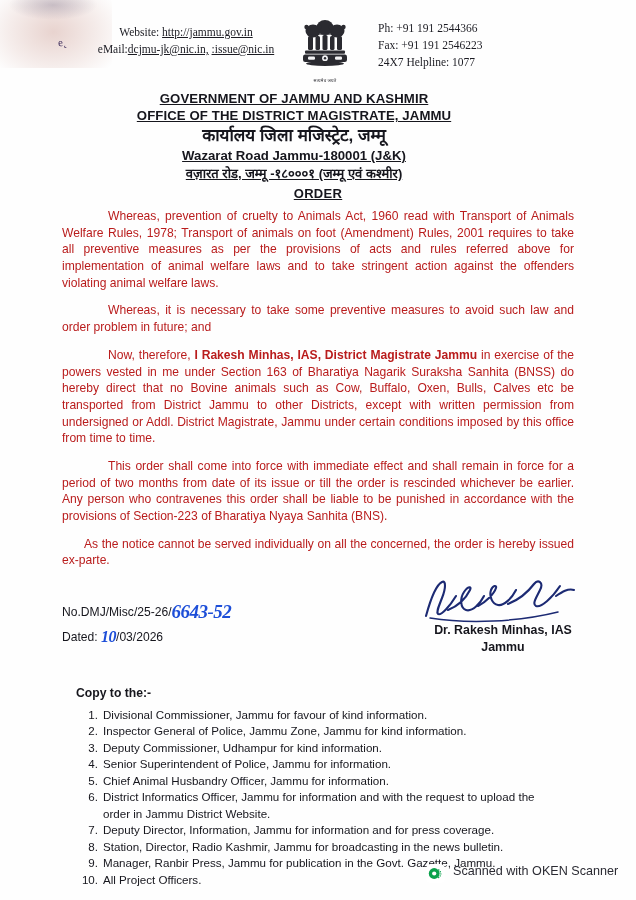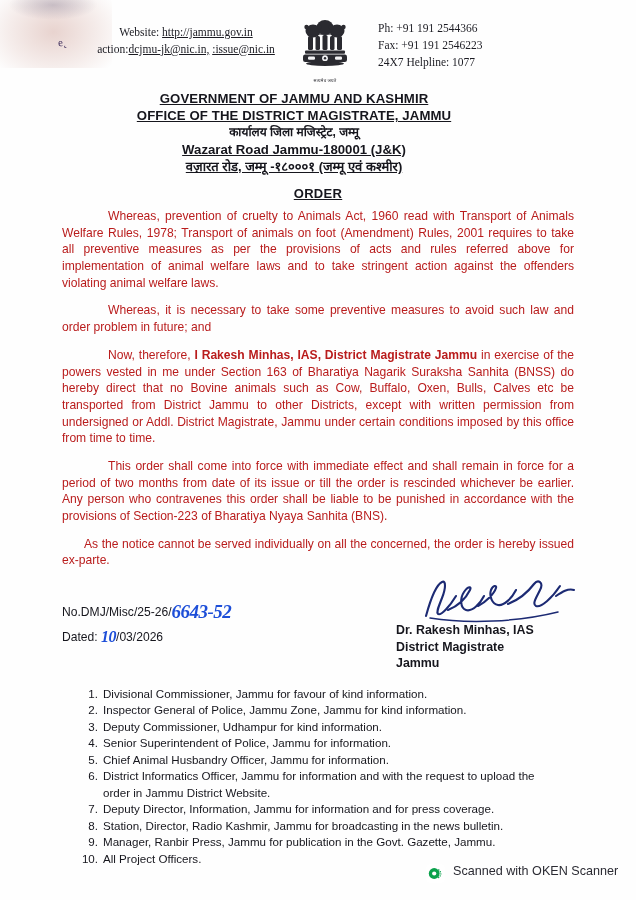--- a/index.html
+++ b/index.html
@@ -93,21 +93,21 @@
   }
   .titleblock div { line-height: 1.32; }
   .t-en {
     font-weight: bold;
     font-size: 13.2px;
     text-decoration: underline;
     letter-spacing: .1px;
   }
   .t-hi {
     font-weight: bold;
-    font-size: 12px;
+    font-size: 17px;
   }
   .t-hi-u {
     font-weight: bold;
     font-size: 13px;
     text-decoration: underline;
   }
   .t-addr {
     font-weight: bold;
     font-size: 13.2px;
     text-decoration: underline;
@@ -158,20 +158,21 @@
     position: relative;
     top: 2px;
   }
   .hand.small { font-size: 16px; top: 1px; }
 
   
   .signature {
     position: absolute;
     left: 396px; top: 578px;
     width: 214px;
+    text-align: center;
   }
   .sig-scribble {
     height: 44px;
     position: relative;
   }
   .sig-scribble svg { position: absolute; left: 12px; top: -2px; }
   .sig-name {
     font-weight: bold;
     font-size: 12.4px;
     line-height: 1.34;
@@ -237,21 +238,21 @@
   <div class="ink-mark">е˛</div>
 
   <div class="header">
 
     <div class="hdr-left">
       <div>
         <span>Website:</span>
         <span class="u">http://jammu.gov.in</span>
       </div>
       <div>
-        <span>action:</span><span class="u">dcjmu-jk@nic.in,</span>
+        <span>eMail:</span><span class="u">dcjmu-jk@nic.in,</span>
         <span class="u">:issue@nic.in</span>
       </div>
     </div>
 
     <div class="emblem">
       <svg width="52" height="58" viewBox="0 0 52 58" aria-hidden="true">
         <g fill="#2a2a30">
 
           <ellipse cx="14" cy="13" rx="7.5" ry="6.5"></ellipse>
           <ellipse cx="38" cy="13" rx="7.5" ry="6.5"></ellipse>
@@ -323,25 +324,25 @@
           <path d="M18 40 C 24 18, 30 8, 34 6 C 38 4, 38 12, 34 22 C 31 30, 28 36, 30 38 C 33 40, 42 30, 48 20"></path>
           <path d="M40 34 C 50 30, 58 22, 62 14 C 64 10, 60 10, 56 16 C 52 22, 52 32, 58 34 C 64 36, 72 28, 76 20"></path>
           <path d="M70 30 C 78 26, 86 18, 88 12 C 89 9, 85 9, 83 14 C 81 20, 84 28, 90 29 C 96 30, 104 22, 108 14"></path>
           <path d="M100 28 C 110 24, 120 16, 126 8 C 130 3, 136 6, 132 14 C 128 22, 124 28, 128 30 C 133 32, 144 22, 152 10"></path>
           <path d="M148 20 C 154 16, 160 12, 166 14"></path>
           <path d="M22 42 C 60 48, 110 46, 150 36" stroke-width="1.5"></path>
         </g>
       </svg>
     </div>
     <div class="sig-name">Dr. Rakesh Minhas, IAS</div>
-    <div class="sig-name">District Magistrate</div>
     <div class="sig-name">Jammu</div>
   </div>
 
   <div class="copyto">
+    <div class="copyto-title">Copy to the:-</div>
     <div class="copy-list">
       <div class="copy-item">
           <span class="copy-num">1.</span>
           <span class="copy-text">Divisional Commissioner, Jammu for favour of kind information.</span>
         </div>
       <div class="copy-item">
           <span class="copy-num">2.</span>
           <span class="copy-text">Inspector General of Police, Jammu Zone, Jammu for kind information.</span>
         </div>
       <div class="copy-item">

